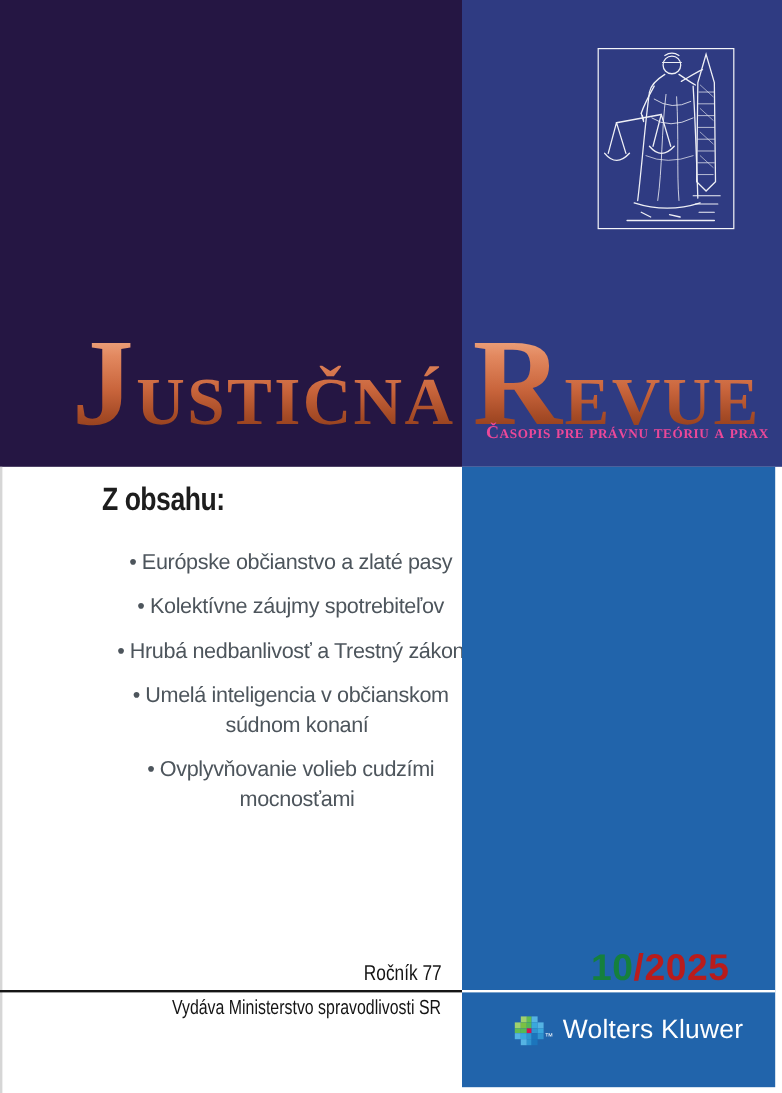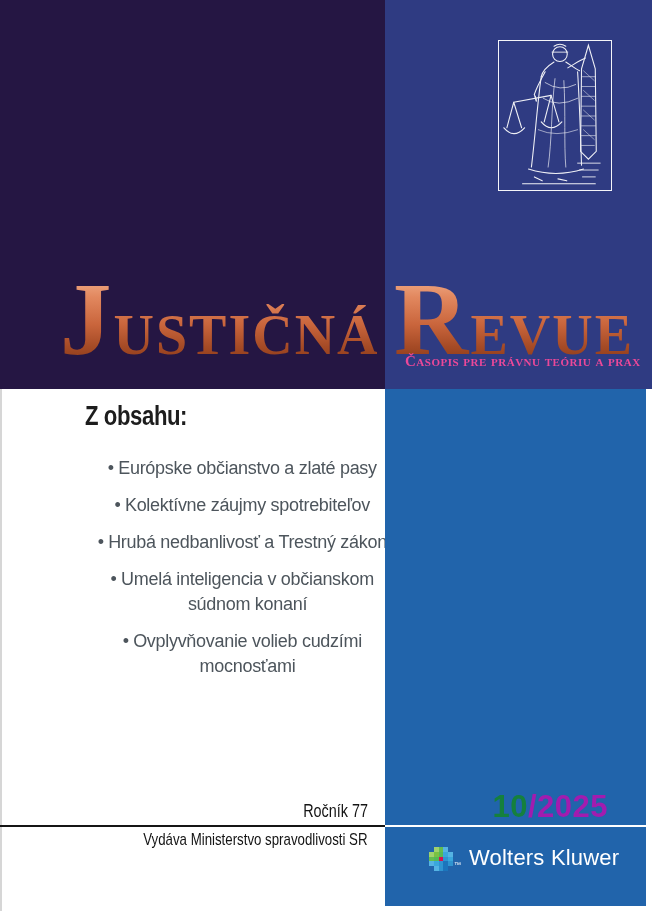--- a/index.html
+++ b/index.html
@@ -45,21 +45,21 @@
   .rule-left{position:absolute;left:0;top:825px;width:385px;height:2px;background:#151515;}
   .rule-right{position:absolute;left:385px;top:825px;width:261px;height:2px;background:#ffffff;}
   .publisher{position:absolute;right:284px;top:830px;font-size:17px;color:#141414;
              transform:scaleX(0.78);transform-origin:right top;white-space:nowrap;}
 
   
   .blue-panel{position:absolute;left:385px;top:389px;width:261px;height:517px;background:#2164ab;}
   .issue{position:absolute;right:44px;top:789px;font-size:31px;font-weight:700;
          letter-spacing:0.5px;white-space:nowrap;}
   .issue-number{color:#15803d;}
-  .issue-year{color:#a21caf;}
+  .issue-year{color:#b91c1c;}
 
   .brand{position:absolute;left:429px;top:845px;display:flex;align-items:flex-end;}
   .wk-icon{display:grid;grid-template-columns:repeat(5,1fr);grid-template-rows:repeat(5,1fr);
            width:24px;height:24px;flex:0 0 auto;}
   .wk-tm{color:#ffffff;font-size:7px;align-self:flex-end;margin:0 0 3px 1px;}
   .brand-name{color:#ffffff;font-size:22px;letter-spacing:0.2px;margin-left:8px;white-space:nowrap;}
 </style>
 </head>
 <body>
 

